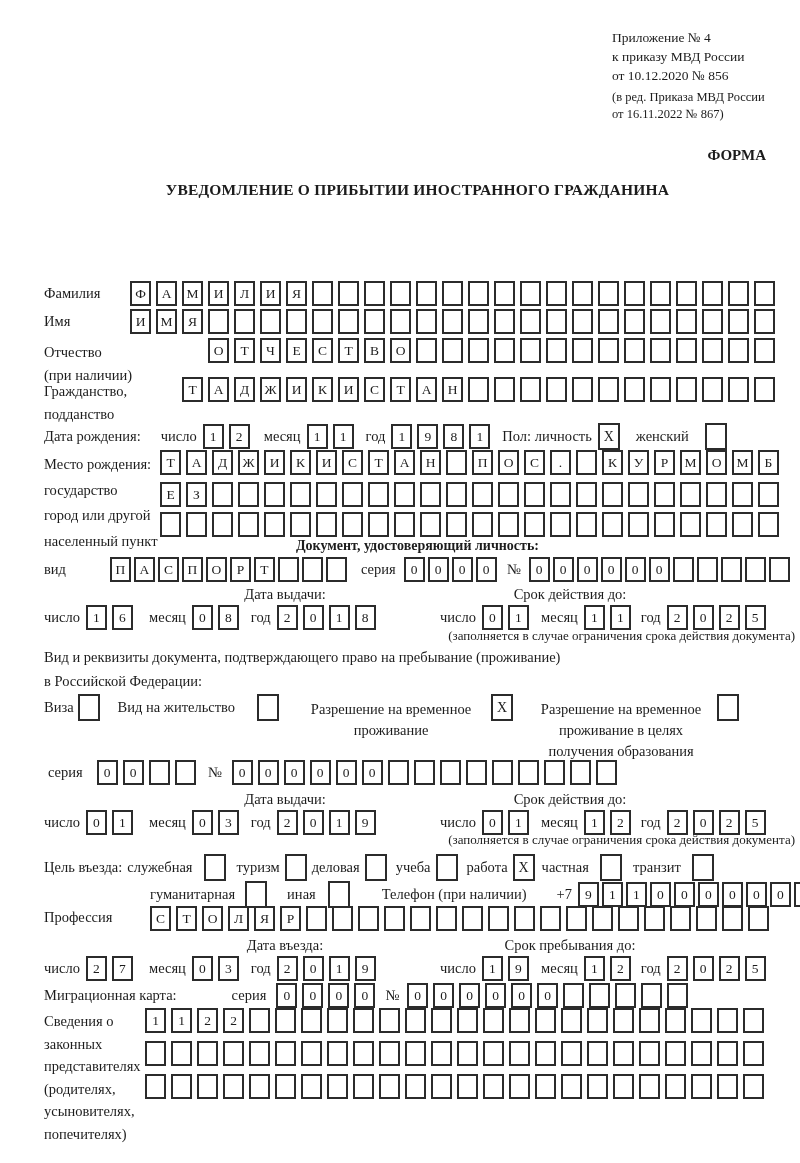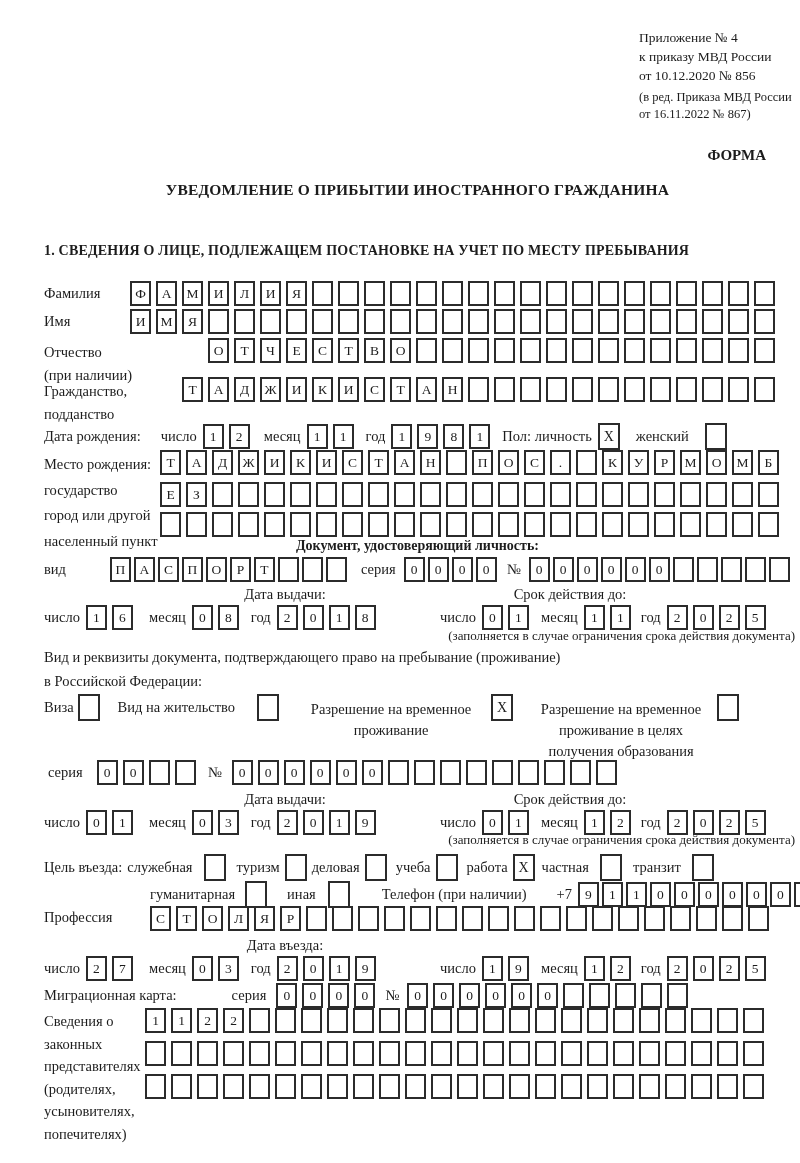--- a/index.html
+++ b/index.html
@@ -26,35 +26,34 @@
   .hdr2 { font-size:12.5px; line-height:17px; margin-top:4px; }
   .title { font-size:15.5px; font-weight:bold; letter-spacing:0.2px; }
   .blankline { display:inline-block; width:62px; height:14px; border-bottom:2px solid #333; margin-left:16px; }
   .optblock { display:inline-block; text-align:center; line-height:21px; white-space:normal; }
 </style>
 </head>
 <body>
 
 <div class="page">
 
-  <div class="abs hdr" style="left:612px; top:28px;margin-left:27px;">
+  <div class="abs hdr" style="left:612px; top:28px;">
     <div>Приложение № 4</div>
     <div>к приказу МВД России</div>
     <div>от 10.12.2020 № 856</div>
     <div class="hdr2">
       <div>(в ред. Приказа МВД России</div>
       <div>от 16.11.2022 № 867)</div>
     </div>
   </div>
 
   <div class="abs bold right" style="left:0; top:147px; width:766px; font-size:15px;">ФОРМА</div>
 
   <div class="abs title center" style="left:40px; top:181px; width:755px;">УВЕДОМЛЕНИЕ О ПРИБЫТИИ ИНОСТРАННОГО ГРАЖДАНИНА</div>
 
-  <div class="abs bold" style="left:44px; top:243px; font-size:14px; letter-spacing:0.2px;">1. СВЕДЕНИЯ О ЛИЦЕ, ПОДЛЕЖАЩЕМ ПОСТАНОВКЕ НА УЧЕТ ПО МЕСТУ ПРЕБЫВАНИЯ</div>
 
   <div class="abs lbl" style="left:44px; top:285px;">Фамилия</div>
   <span class="abs cells" style="left:130px; top:281px;">
       <span class="cell">Ф</span>
       <span class="cell">А</span>
       <span class="cell">М</span>
       <span class="cell">И</span>
       <span class="cell">Л</span>
       <span class="cell">И</span>
       <span class="cell">Я</span>
@@ -541,20 +540,21 @@
       <span class="cell"></span>
       <span class="cell"></span>
       <span class="cell"></span>
       <span class="cell"></span>
       <span class="cell"></span>
       <span class="cell"></span>
       <span class="cell"></span>
     </span>
 
   <div class="abs center" style="left:200px; top:937px; width:170px;">Дата въезда:</div>
+  <div class="abs center" style="left:460px; top:937px; width:220px;">Срок пребывания до:</div>
 
   <div class="frow" style="left:44px; top:956px; gap:6px;">
     <span class="lbl">число</span>
     <span class="cells">
         <span class="cell">2</span>
         <span class="cell">7</span>
       </span>
     <span class="lbl" style="margin-left:10px;">месяц</span>
     <span class="cells">
         <span class="cell">0</span>

